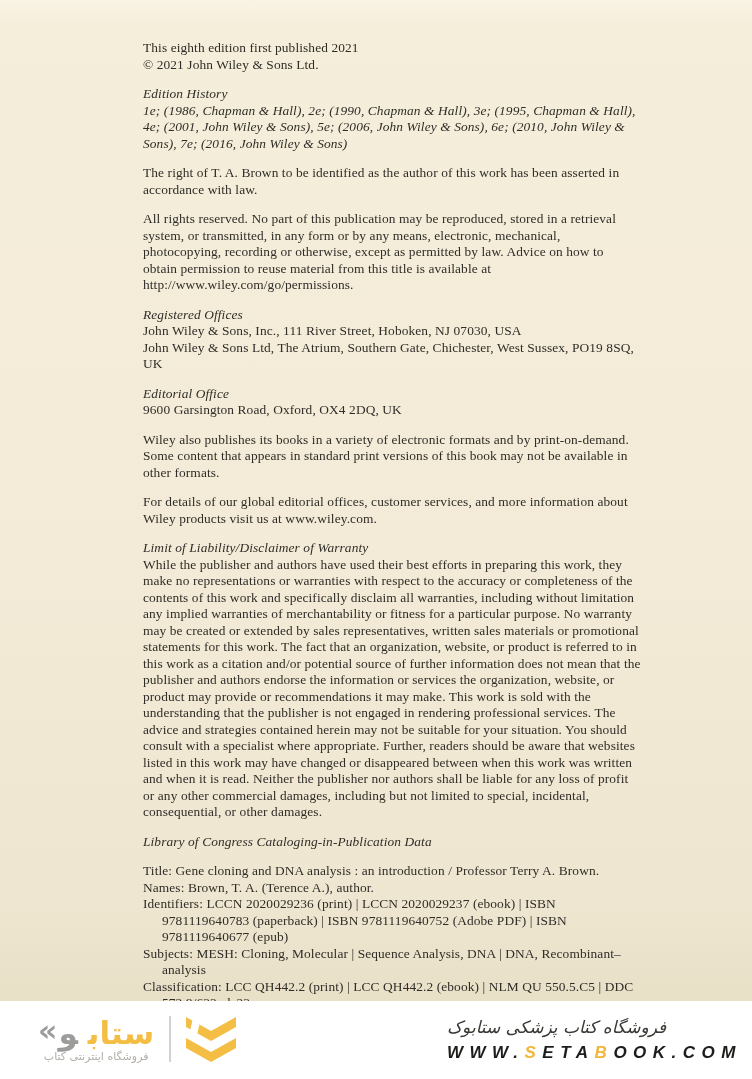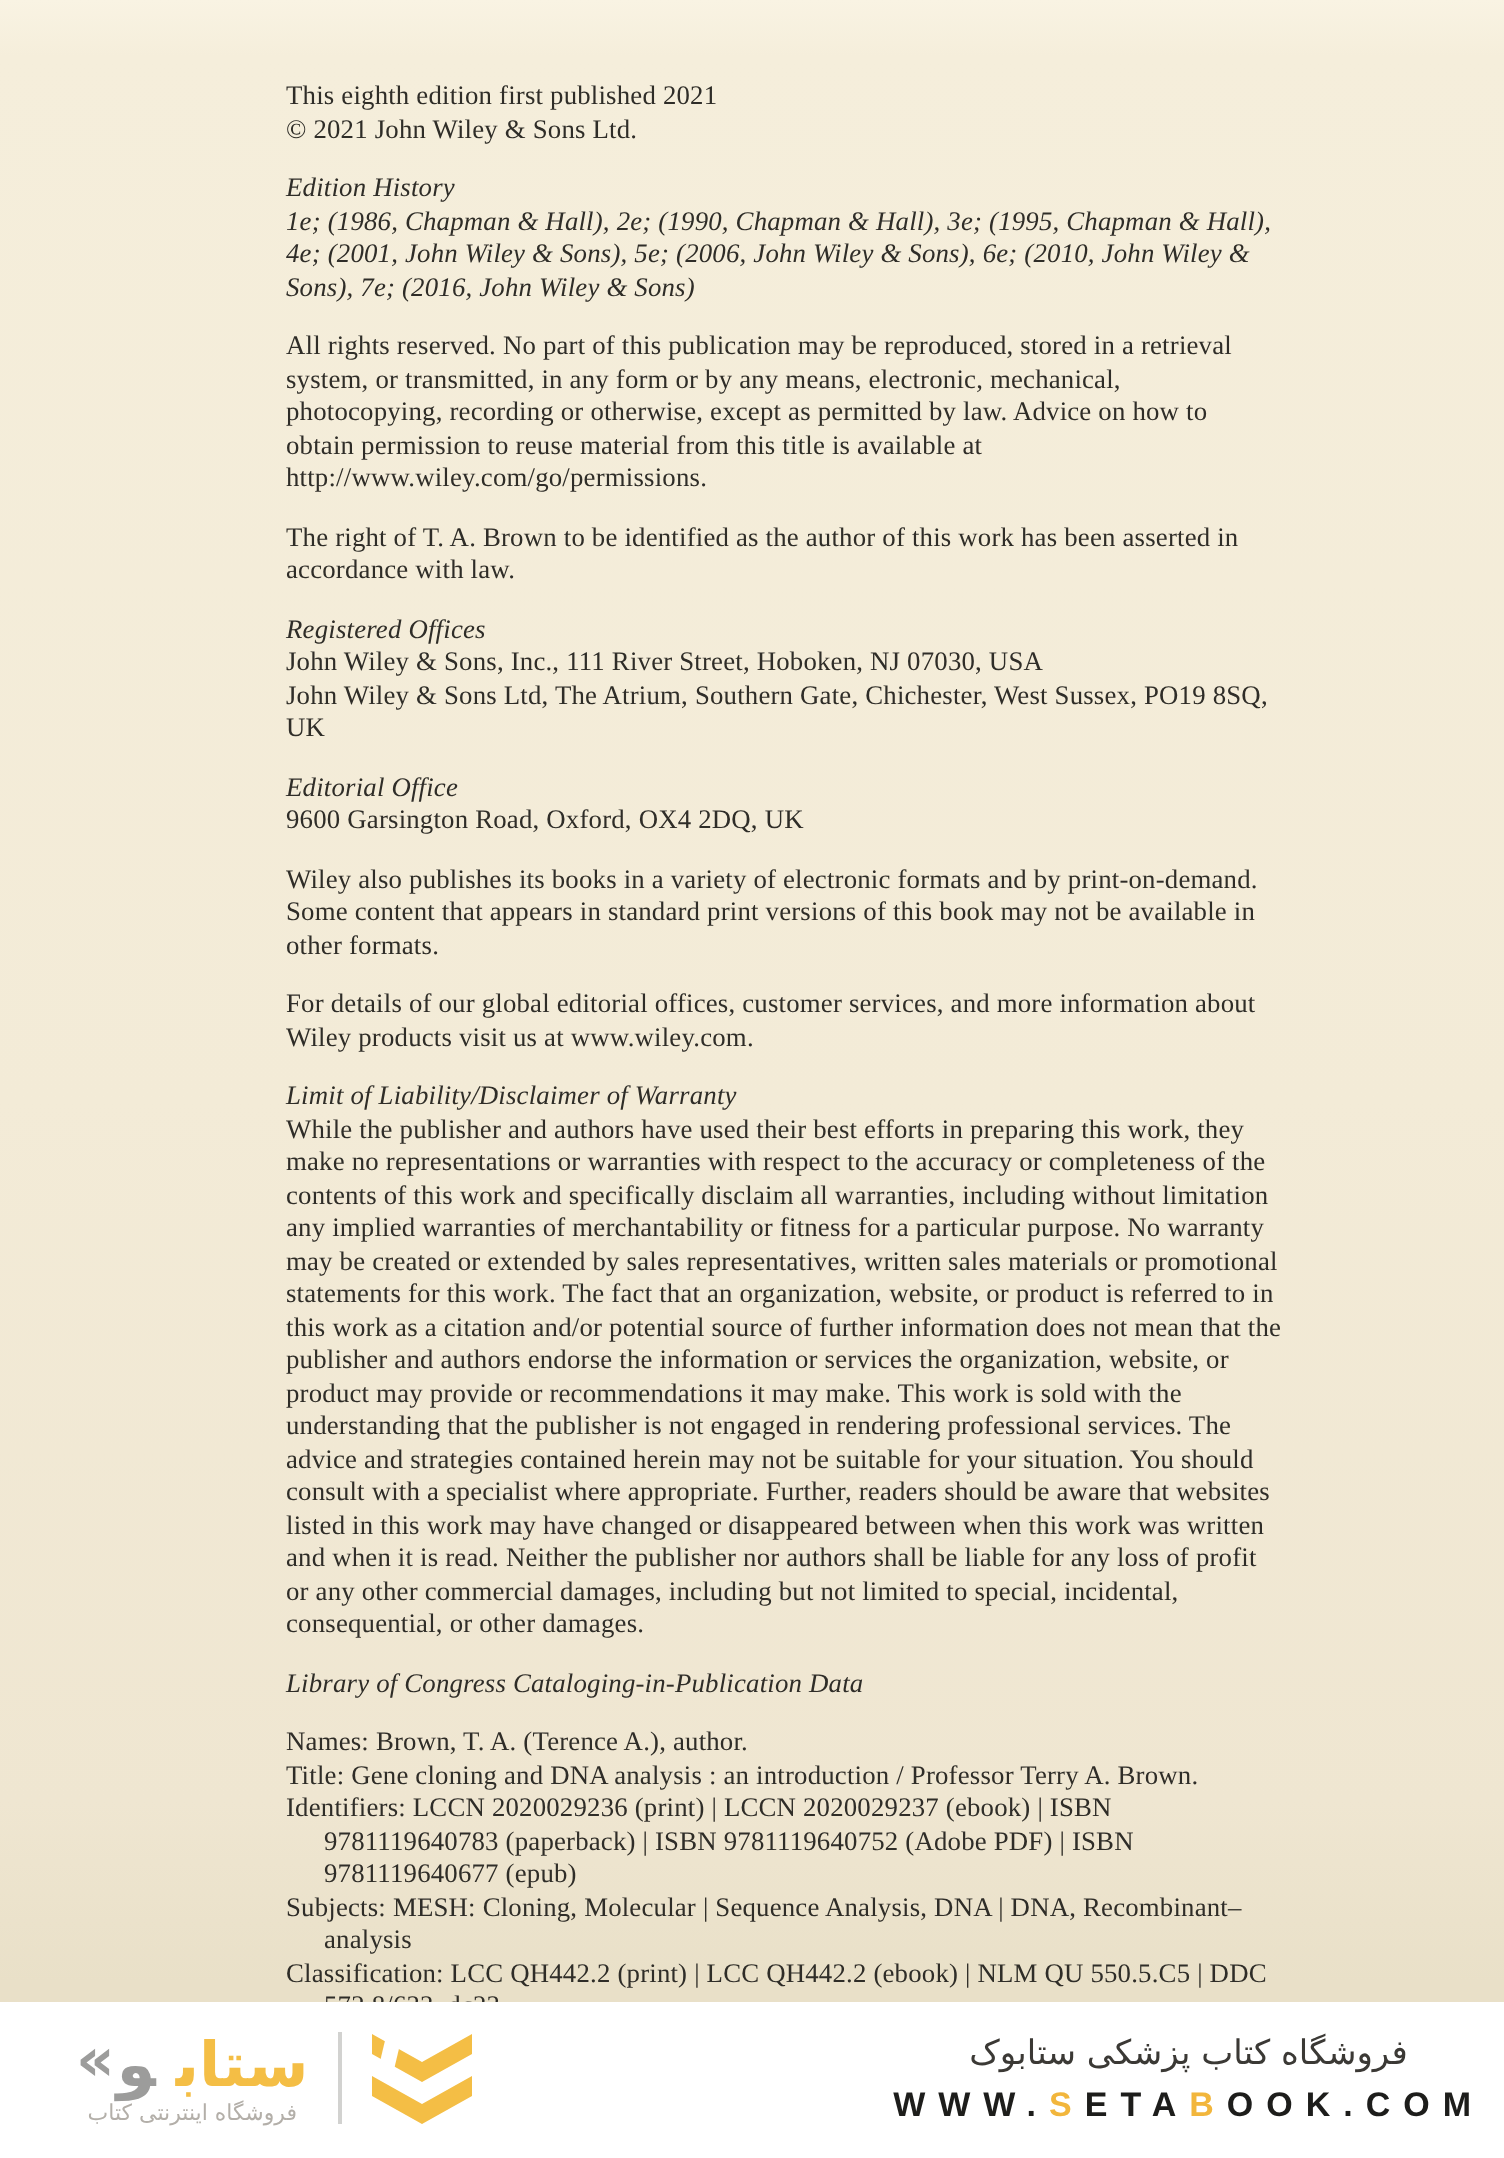--- a/index.html
+++ b/index.html
@@ -37,21 +37,21 @@
   }
   .wordmark .guillemet{color:#9c9c9b;font-size:30px;margin-right:1px;transform:translateY(-2px);}
   .wordmark .w-yellow{color:#f4be45;margin-left:10px;}
   .wordmark .w-gray{color:#9c9c9b;}
   .tagline{
     font-family:"DejaVu Sans",sans-serif;font-size:11px;color:#b3afa9;
     margin-top:0;direction:rtl;
   }
   .divider{width:2px;height:46px;background:#d2d2d0;margin:0 13px 0 15px;}
   .emblem{display:block;}
-  .right-block{text-align:center;padding-right:0px;}
+  .right-block{text-align:left;padding-right:0px;font-style:italic;}
   .store-line{
     font-family:"DejaVu Sans",sans-serif;font-size:17px;color:#3b3935;
     direction:rtl;line-height:24px;
   }
   .url-line{
     font-family:"Liberation Sans","DejaVu Sans",sans-serif;font-weight:700;
     font-size:17px;letter-spacing:6.5px;color:#1d1d1b;margin-top:4px;
     white-space:nowrap;
   }
   .url-line .y{color:#f2b63c;}
@@ -67,23 +67,23 @@
       <div class="blk">
         <div>This eighth edition first published 2021</div>
         <div>© 2021 John Wiley &amp; Sons Ltd.</div>
       </div>
 
       <div class="blk it">
         <div>Edition History</div>
         <div>1e; (1986, Chapman &amp; Hall), 2e; (1990, Chapman &amp; Hall), 3e; (1995, Chapman &amp; Hall), 4e; (2001, John Wiley &amp; Sons), 5e; (2006, John Wiley &amp; Sons), 6e; (2010, John Wiley &amp; Sons), 7e; (2016, John Wiley &amp; Sons)</div>
       </div>
 
+      <div class="blk">The right of T. A. Brown to be identified as the author of this work has been asserted in accordance with law.</div>
+
       <div class="blk">All rights reserved. No part of this publication may be reproduced, stored in a retrieval system, or transmitted, in any form or by any means, electronic, mechanical, photocopying, recording or otherwise, except as permitted by law. Advice on how to obtain permission to reuse material from this title is available at http://www.wiley.com/go/permissions.</div>
-
-      <div class="blk">The right of T. A. Brown to be identified as the author of this work has been asserted in accordance with law.</div>
 
       <div class="blk">
         <div class="it">Registered Offices</div>
         <div>John Wiley &amp; Sons, Inc., 111 River Street, Hoboken, NJ 07030, USA</div>
         <div>John Wiley &amp; Sons Ltd, The Atrium, Southern Gate, Chichester, West Sussex, PO19 8SQ, UK</div>
       </div>
 
       <div class="blk">
         <div class="it">Editorial Office</div>
         <div>9600 Garsington Road, Oxford, OX4 2DQ, UK</div>
@@ -94,22 +94,22 @@
       <div class="blk">For details of our global editorial offices, customer services, and more information about Wiley products visit us at www.wiley.com.</div>
 
       <div class="blk">
         <div class="it">Limit of Liability/Disclaimer of Warranty</div>
         <div>While the publisher and authors have used their best efforts in preparing this work, they make no representations or warranties with respect to the accuracy or completeness of the contents of this work and specifically disclaim all warranties, including without limitation any implied warranties of merchantability or fitness for a particular purpose. No warranty may be created or extended by sales representatives, written sales materials or promotional statements for this work. The fact that an organization, website, or product is referred to in this work as a citation and/or potential source of further information does not mean that the publisher and authors endorse the information or services the organization, website, or product may provide or recommendations it may make. This work is sold with the understanding that the publisher is not engaged in rendering professional services. The advice and strategies contained herein may not be suitable for your situation. You should consult with a specialist where appropriate. Further, readers should be aware that websites listed in this work may have changed or disappeared between when this work was written and when it is read. Neither the publisher nor authors shall be liable for any loss of profit or any other commercial damages, including but not limited to special, incidental, consequential, or other damages.</div>
       </div>
 
       <div class="blk it">Library of Congress Cataloging-in-Publication Data</div>
 
       <div class="blk">
+        <div class="loc-entry">Title: Gene cloning and DNA analysis : an introduction / Professor Terry A. Brown.</div>
         <div class="loc-entry">Names: Brown, T. A. (Terence A.), author.</div>
-        <div class="loc-entry">Title: Gene cloning and DNA analysis : an introduction / Professor Terry A. Brown.</div>
         <div class="loc-entry">Identifiers: LCCN 2020029236 (print) | LCCN 2020029237 (ebook) | ISBN 9781119640783 (paperback) | ISBN 9781119640752 (Adobe PDF) | ISBN 9781119640677 (epub)</div>
         <div class="loc-entry">Subjects: MESH: Cloning, Molecular | Sequence Analysis, DNA | DNA, Recombinant–analysis</div>
         <div class="loc-entry">Classification: LCC QH442.2 (print) | LCC QH442.2 (ebook) | NLM QU 550.5.C5 | DDC 572.8/633–dc23</div>
         <div class="loc-entry">LC record available at https://lccn.loc.gov/2020029236</div>
         <div class="loc-entry">LC ebook record available at https://lccn.loc.gov/2020029237</div>
       </div>
 
     </div>
   </div>
 

